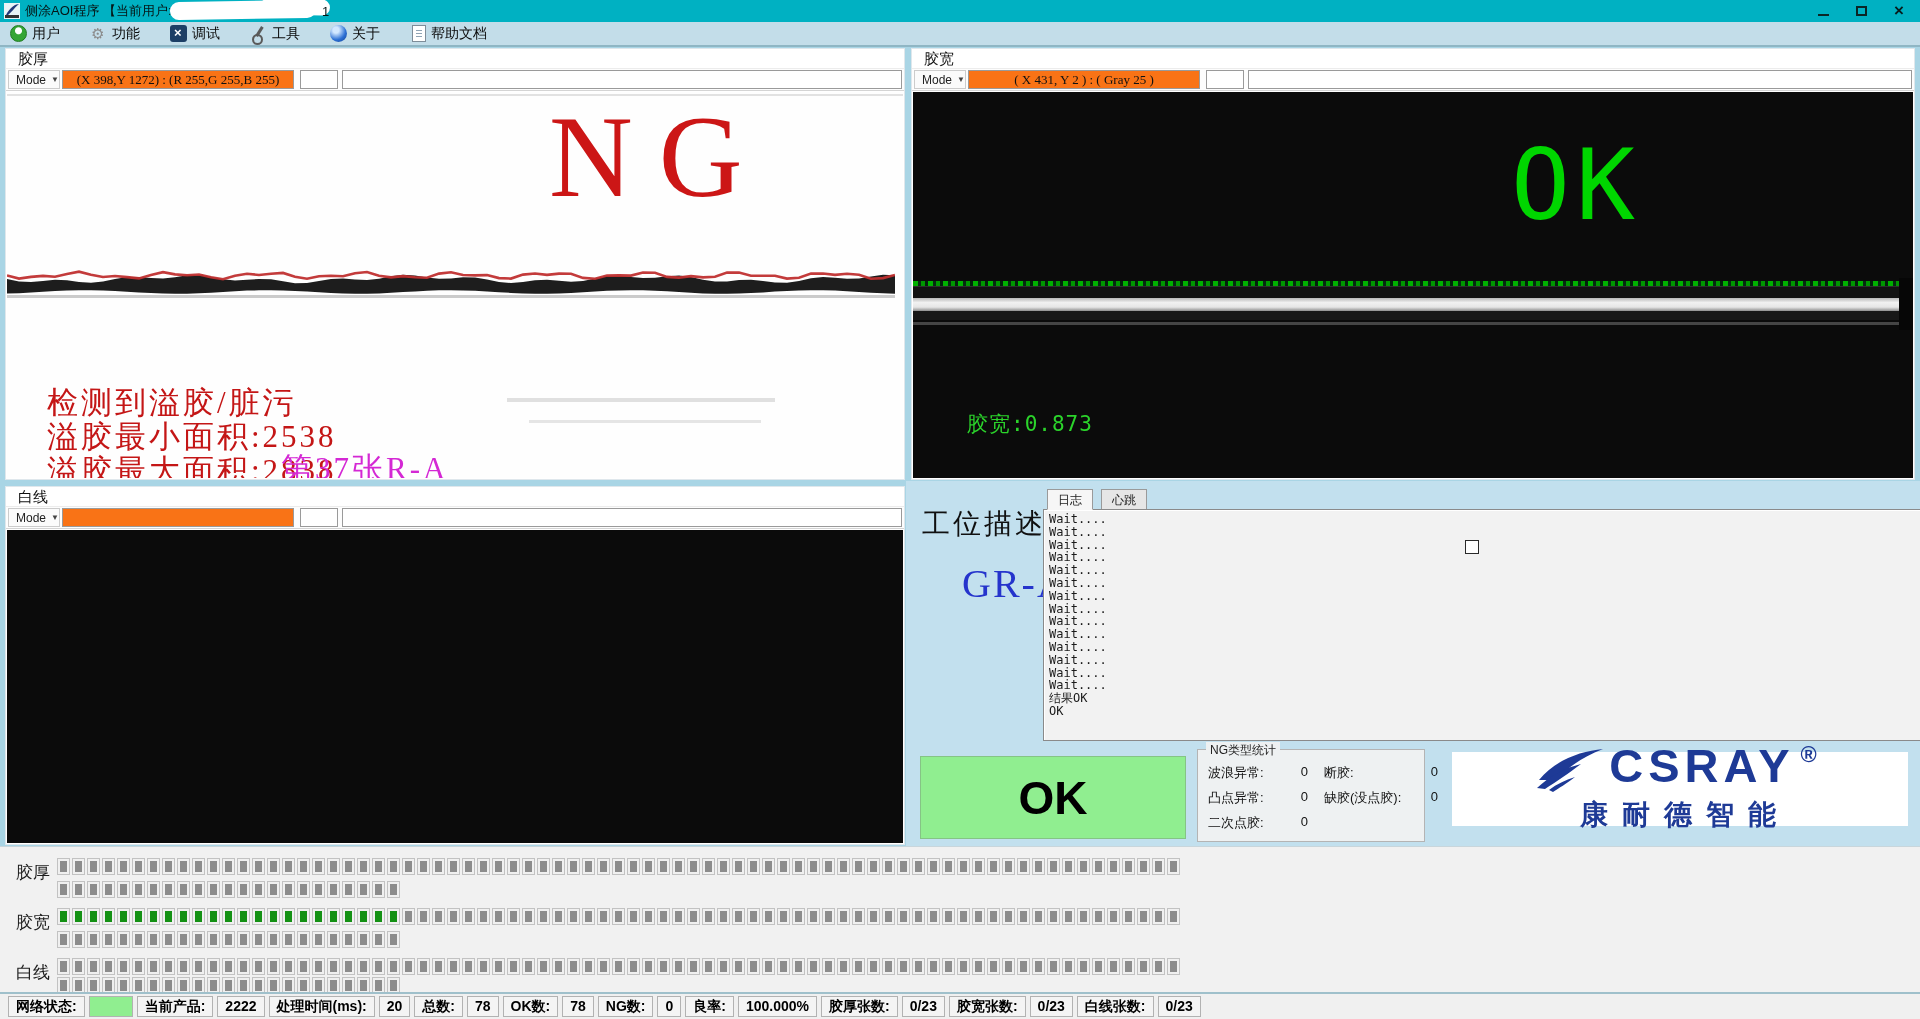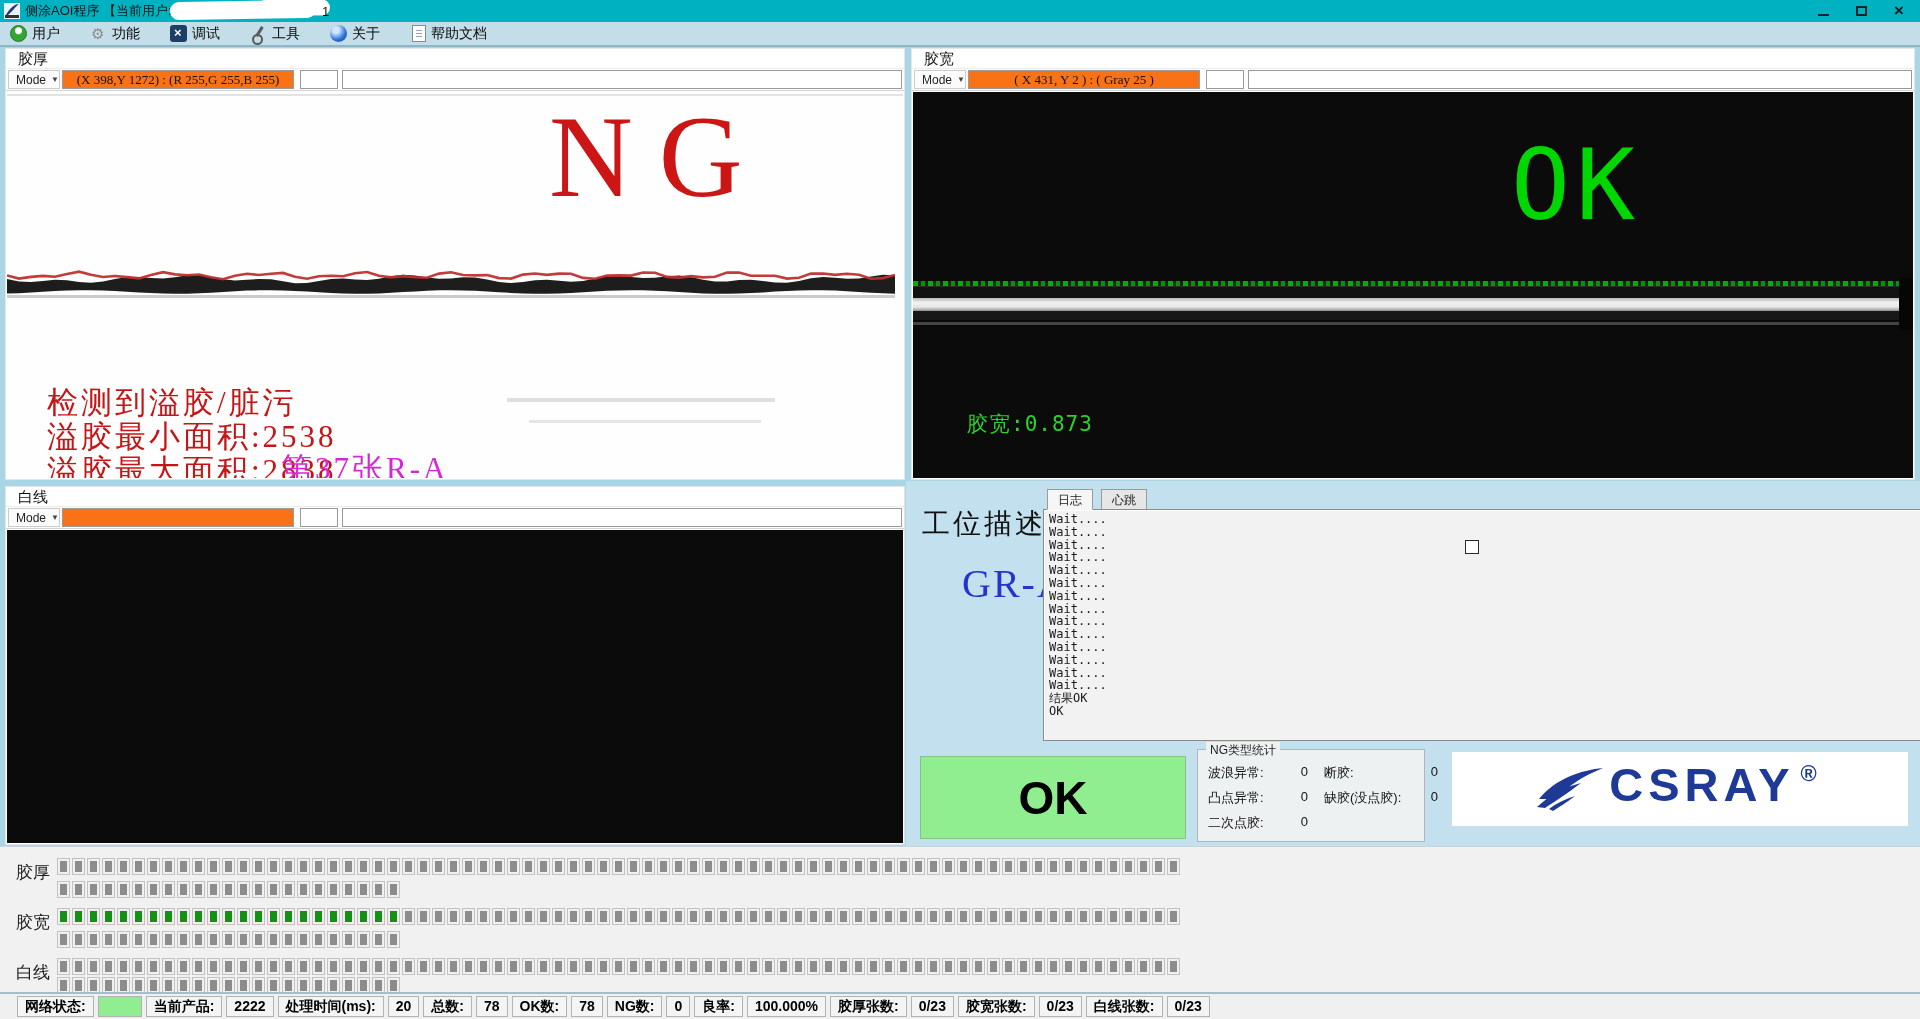--- a/index.html
+++ b/index.html
@@ -108,21 +108,21 @@
 
 
 #indicators{position:absolute;left:0;top:846px;width:1920px;height:146px;background:#f1f1f1;border-top:1px solid #c8d6dc}
 .ind-label{position:absolute;left:16px;font-size:17px;color:#1c1c1c}
 .ind-row{position:absolute;left:57px;white-space:nowrap;font-size:0}
 .sq{display:inline-block;width:13px;height:17px;background:#f0f0f0;border:1px solid #c2c2c2;margin-right:2px;position:relative;vertical-align:top}
 .sq::after{content:"";position:absolute;left:2px;top:2px;width:7px;height:11px;background:#8c8c8c}
 .sq.green::after{background:#149114}
 
 
-#status-bar{position:absolute;left:0;top:992px;width:1920px;height:27px;background:#f0f0f0;border-top:2px solid #9fc0cb;display:flex;align-items:center;padding-left:17px;gap:4px}
+#status-bar{position:absolute;left:0;top:992px;width:1920px;height:27px;background:#f0f0f0;border-top:2px solid #9fc0cb;display:flex;align-items:center;padding-left:8px;gap:4px}
 .sb-box{border:1px solid #b2b2b2;background:#f4f4f4;height:21px;line-height:19px;padding:0 7px;font-size:14px;font-weight:bold;color:#000;white-space:nowrap}
 .sb-swatch{width:44px}
 </style>
 </head>
 <body>
 
 <div class="titlebar">
   <span class="app-ico">
     <svg width="16" height="16" viewBox="0 0 16 16">
         <rect x="0" y="0" width="16" height="16" fill="#e8f4f6"></rect>
@@ -310,20 +310,21 @@
     <span class="wing">
       <svg width="70" height="46" viewBox="0 0 70 46">
           <path d="M4 34 C20 14 46 5 68 3 C46 12 33 21 22 34 Z" fill="#1e3a96"></path>
           <path d="M2 42 C16 29 30 22 46 18 C33 28 22 35 10 43 Z" fill="#1e3a96"></path>
           <path d="M14 44 C22 38 30 34 40 31 C31 38 24 42 18 46 Z" fill="#1e3a96"></path>
         </svg>
     </span>
     <span class="brand">CSRAY</span>
     <span class="reg">®</span>
   </div>
+  <div class="logo-sub">康耐德智能</div>
 </div>
 
 <div id="indicators">
     <div class="ind-label" style="top: 14px;">胶厚</div>
     <div class="ind-row" style="top: 11px;"><span class="sq"></span><span class="sq"></span><span class="sq"></span><span class="sq"></span><span class="sq"></span><span class="sq"></span><span class="sq"></span><span class="sq"></span><span class="sq"></span><span class="sq"></span><span class="sq"></span><span class="sq"></span><span class="sq"></span><span class="sq"></span><span class="sq"></span><span class="sq"></span><span class="sq"></span><span class="sq"></span><span class="sq"></span><span class="sq"></span><span class="sq"></span><span class="sq"></span><span class="sq"></span><span class="sq"></span><span class="sq"></span><span class="sq"></span><span class="sq"></span><span class="sq"></span><span class="sq"></span><span class="sq"></span><span class="sq"></span><span class="sq"></span><span class="sq"></span><span class="sq"></span><span class="sq"></span><span class="sq"></span><span class="sq"></span><span class="sq"></span><span class="sq"></span><span class="sq"></span><span class="sq"></span><span class="sq"></span><span class="sq"></span><span class="sq"></span><span class="sq"></span><span class="sq"></span><span class="sq"></span><span class="sq"></span><span class="sq"></span><span class="sq"></span><span class="sq"></span><span class="sq"></span><span class="sq"></span><span class="sq"></span><span class="sq"></span><span class="sq"></span><span class="sq"></span><span class="sq"></span><span class="sq"></span><span class="sq"></span><span class="sq"></span><span class="sq"></span><span class="sq"></span><span class="sq"></span><span class="sq"></span><span class="sq"></span><span class="sq"></span><span class="sq"></span><span class="sq"></span><span class="sq"></span><span class="sq"></span><span class="sq"></span><span class="sq"></span><span class="sq"></span><span class="sq"></span></div>
     <div class="ind-row" style="top: 34px;"><span class="sq"></span><span class="sq"></span><span class="sq"></span><span class="sq"></span><span class="sq"></span><span class="sq"></span><span class="sq"></span><span class="sq"></span><span class="sq"></span><span class="sq"></span><span class="sq"></span><span class="sq"></span><span class="sq"></span><span class="sq"></span><span class="sq"></span><span class="sq"></span><span class="sq"></span><span class="sq"></span><span class="sq"></span><span class="sq"></span><span class="sq"></span><span class="sq"></span><span class="sq"></span></div>
     <div class="ind-label" style="top: 64px;">胶宽</div>
     <div class="ind-row" style="top: 61px;"><span class="sq green"></span><span class="sq green"></span><span class="sq green"></span><span class="sq green"></span><span class="sq green"></span><span class="sq green"></span><span class="sq green"></span><span class="sq green"></span><span class="sq green"></span><span class="sq green"></span><span class="sq green"></span><span class="sq green"></span><span class="sq green"></span><span class="sq green"></span><span class="sq green"></span><span class="sq green"></span><span class="sq green"></span><span class="sq green"></span><span class="sq green"></span><span class="sq green"></span><span class="sq green"></span><span class="sq green"></span><span class="sq green"></span><span class="sq"></span><span class="sq"></span><span class="sq"></span><span class="sq"></span><span class="sq"></span><span class="sq"></span><span class="sq"></span><span class="sq"></span><span class="sq"></span><span class="sq"></span><span class="sq"></span><span class="sq"></span><span class="sq"></span><span class="sq"></span><span class="sq"></span><span class="sq"></span><span class="sq"></span><span class="sq"></span><span class="sq"></span><span class="sq"></span><span class="sq"></span><span class="sq"></span><span class="sq"></span><span class="sq"></span><span class="sq"></span><span class="sq"></span><span class="sq"></span><span class="sq"></span><span class="sq"></span><span class="sq"></span><span class="sq"></span><span class="sq"></span><span class="sq"></span><span class="sq"></span><span class="sq"></span><span class="sq"></span><span class="sq"></span><span class="sq"></span><span class="sq"></span><span class="sq"></span><span class="sq"></span><span class="sq"></span><span class="sq"></span><span class="sq"></span><span class="sq"></span><span class="sq"></span><span class="sq"></span><span class="sq"></span><span class="sq"></span><span class="sq"></span><span class="sq"></span><span class="sq"></span></div>
     <div class="ind-row" style="top: 84px;"><span class="sq"></span><span class="sq"></span><span class="sq"></span><span class="sq"></span><span class="sq"></span><span class="sq"></span><span class="sq"></span><span class="sq"></span><span class="sq"></span><span class="sq"></span><span class="sq"></span><span class="sq"></span><span class="sq"></span><span class="sq"></span><span class="sq"></span><span class="sq"></span><span class="sq"></span><span class="sq"></span><span class="sq"></span><span class="sq"></span><span class="sq"></span><span class="sq"></span><span class="sq"></span></div>
     <div class="ind-label" style="top: 114px;">白线</div>

